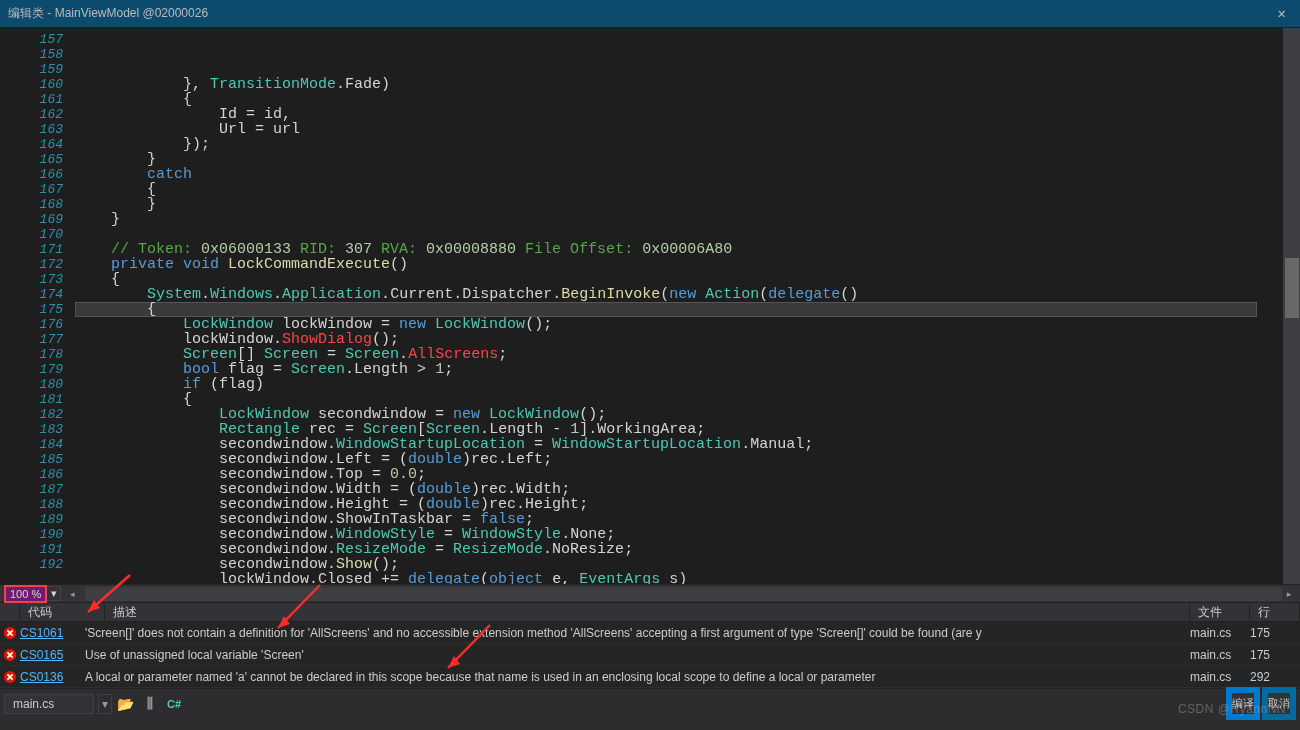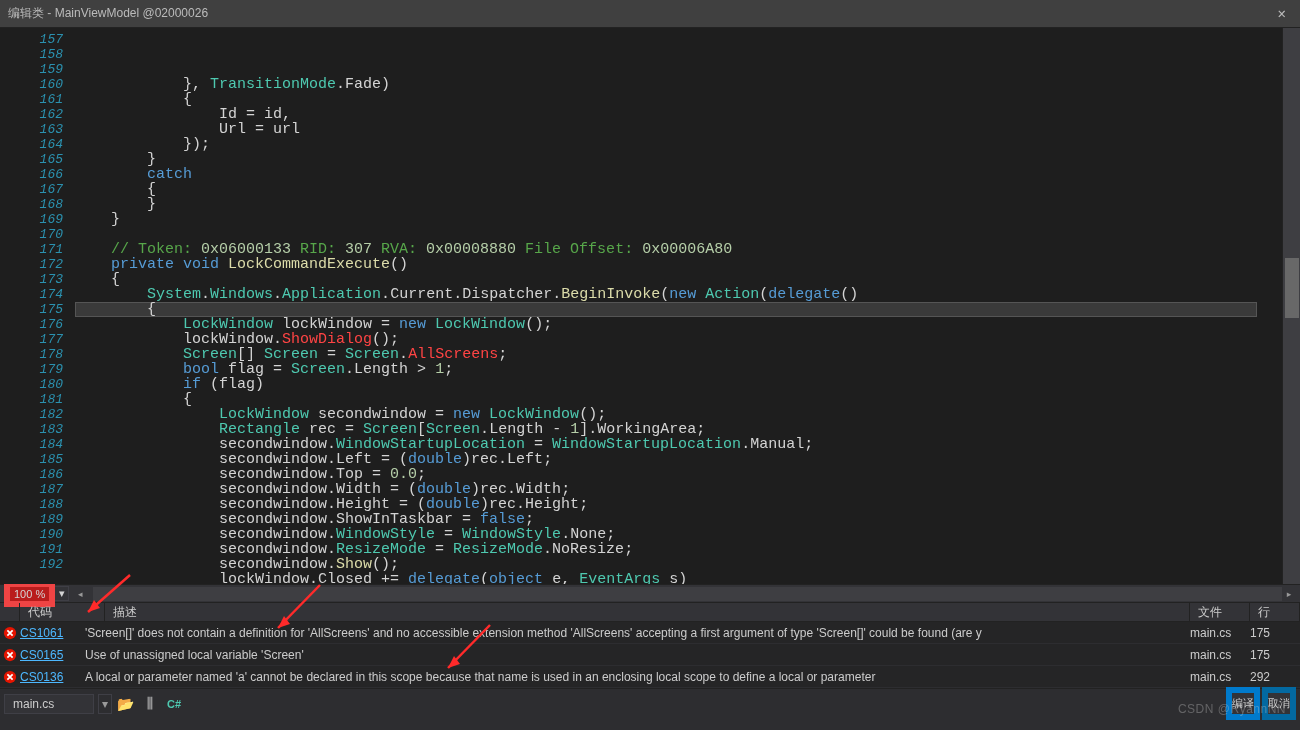--- a/index.html
+++ b/index.html
@@ -1,37 +1,37 @@
 <!DOCTYPE html>
 <html><head>
 <meta charset="utf-8">
 <style>
 * { margin:0; padding:0; box-sizing:border-box; }
 body { width:1300px; height:730px; background:#2d2d30; font-family:Consolas,"Courier New",monospace; color:#d4d4d4; font-size:12px; overflow:hidden; position:relative; }
-.titlebar { height:28px; background:#404040; display:flex; align-items:center; padding:0 8px; border-bottom:1px solid #222; }
+.titlebar { height:28px; background:#0c4a6e; display:flex; align-items:center; padding:0 8px; border-bottom:1px solid #222; }
 .titlebar-text { color:#bbb; font-size:12px; font-family:"Segoe UI",sans-serif; }
 .titlebar-close { margin-left:auto; color:#bbb; font-size:14px; cursor:pointer; padding:0 6px; }
 .editor { height:556px; background:#1e1e1e; display:flex; overflow:hidden; position:relative; }
 .gutter { width:75px; text-align:right; padding-right:12px; color:#2b91af; font-size:13px; line-height:15px; flex-shrink:0; padding-top:4px;font-style:italic; }
 .gutter div { height:15px; }
 .code { flex:1; font-size:15px; line-height:15px; white-space:pre; padding-top:4px; position:relative; }
 .code .ln { height:15px; }
 .hl { position:absolute; background:#3a3a3a; border:1px solid #555; left:0; right:25px; height:15px; z-index:0; }
 .code span { position:relative; z-index:1; }
 .kw { color:#569cd6; } 
 .tp { color:#4ec9b0; } 
 .mth { color:#dcdcaa; }
 .cmt { color:#57a64a; }
 .fld { color:#d4d4d4; }
 .err { color:#ff4444; }
 .num { color:#b5cea8; }
 .vscroll { width:18px; background:#3e3e42; border-left:1px solid #222; position:relative; }
 .vthumb { position:absolute; width:14px; left:2px; top:230px; height:60px; background:#686868; }
 .zoombar { height:18px; background:#333337; border-top:1px solid #222; display:flex; align-items:center; padding:0 4px; font-family:"Segoe UI",sans-serif; font-size:11px; }
-.zoom-val { background:#b91c1c; padding:1px 4px; border:6px solid #ef4444; }
+.zoom-val { background:#701a75; padding:1px 4px; border:2px solid #ef4444; }
 .zoom-dd { width:14px; text-align:center; border:1px solid #3f3f46; border-left:none; }
 .hscroll { flex:1; height:14px; background:#3e3e42; margin-left:6px; position:relative; }
 .hscroll-arrow { width:14px; height:14px; background:#333337; display:inline-block; text-align:center; color:#999; font-size:9px; line-height:14px; }
 .errhdr { height:20px; background:#333337; border-top:1px solid #222; border-bottom:1px solid #222; display:flex; font-family:"Segoe UI",sans-serif; font-size:12px; color:#ccc; align-items:flex-start; }
 .errhdr > div { padding:0 8px; border-right:1px solid #222; height:100%; display:flex; align-items:center; }
 .col-code { width:85px; }
 .col-desc { flex:1; }
 .col-file { width:60px; }
 .col-line { width:50px; }
 .errlist { background:#252526; font-family:Liberation Sans, sans-serif; font-size:12px; }

